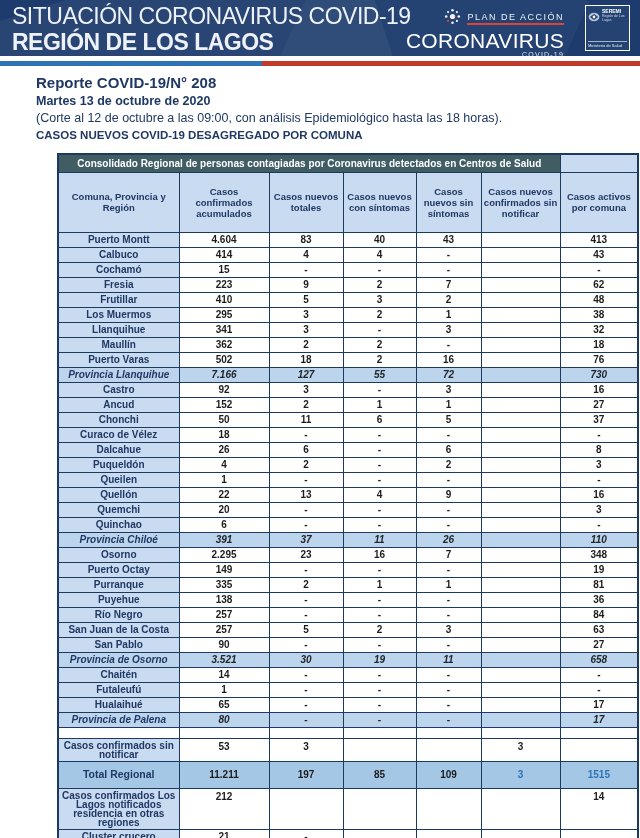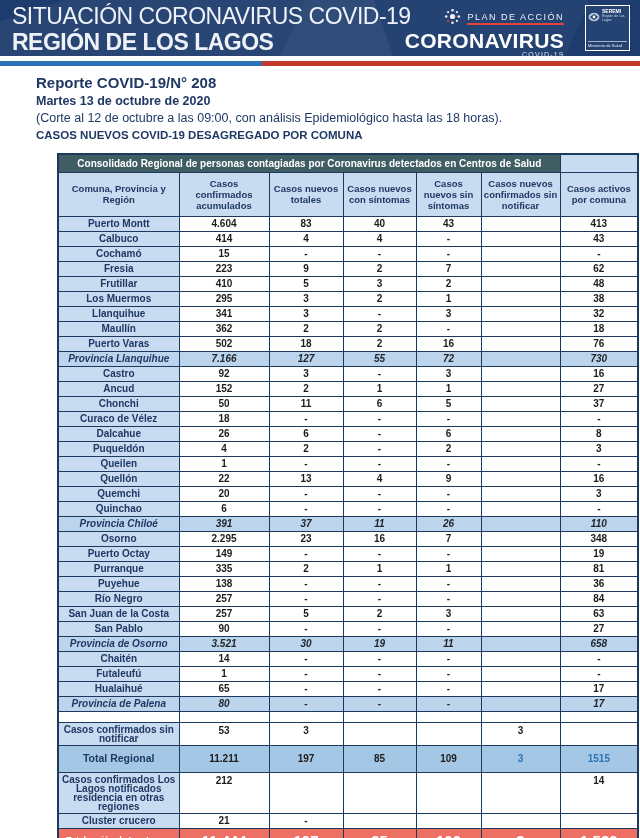--- a/index.html
+++ b/index.html
@@ -27,21 +27,21 @@
   .main-title { position:absolute; left:12px; top:3px; color:#eef2f8; z-index:2; }
   .main-title .line1 { font-size:23px; font-weight:400; letter-spacing:-0.5px; line-height:27px; }
   .main-title .line2 { font-size:23px; font-weight:700; letter-spacing:-0.5px; line-height:25px; }
 
   .plan-logo { position:absolute; right:76px; top:7px; text-align:right; color:#ffffff; z-index:2; }
   .plan-top { display:flex; align-items:center; justify-content:flex-end; gap:5px; }
   .plan-label {
     font-size:9px; letter-spacing:1.5px; font-weight:400; color:#eef2f8;
     border-bottom:2px solid #e04338; padding-bottom:1px;
   }
-  .plan-brand { font-size:21px; font-weight:700; letter-spacing:0.3px; line-height:21px; }
+  .plan-brand { font-size:21px; font-weight:400; letter-spacing:0.3px; line-height:21px; }
   .plan-sub { font-size:7px; letter-spacing:1.2px; margin-top:0; color:#dbe4f0; }
 
   .gov-box {
     position:absolute; right:10px; top:5px; width:45px; height:46px; z-index:2;
     border:1px solid #ffffff; background:rgba(255,255,255,0.04);
     padding:2px 2px; display:flex; flex-direction:column; justify-content:space-between;
     color:#ffffff;
   }
   .gov-top { display:flex; gap:2px; align-items:flex-start; }
   .gov-text .g1 { font-size:5px; font-weight:700; line-height:6px; }
@@ -67,21 +67,21 @@
     border:2px solid #1c3a5e;
   }
   td, th { border:1px solid #1c3a5e; text-align:center; vertical-align:middle; padding:0 2px; }
 
   tr.banner-row { height:18px; }
   .banner-cell {
     background:#3f5d63; color:#ffffff; font-size:10px; font-weight:700;
   }
   .banner-side { background:#c9dbf0; }
 
-  tr.head-row { height:44px; }
+  tr.head-row { height:60px; }
   th {
     background:#c9dbf0; color:#1f3864; font-size:9.5px; font-weight:700; line-height:11px;
   }
 
   tbody tr { height:15px; }
   .c-label {
     background:#c9dbf0; color:#1f3864; font-weight:700; font-size:10px; line-height:11px;text-align:center;
   }
   .c-val { background:#ffffff; color:#1c1c1c; font-weight:700; font-size:10px; }
 

